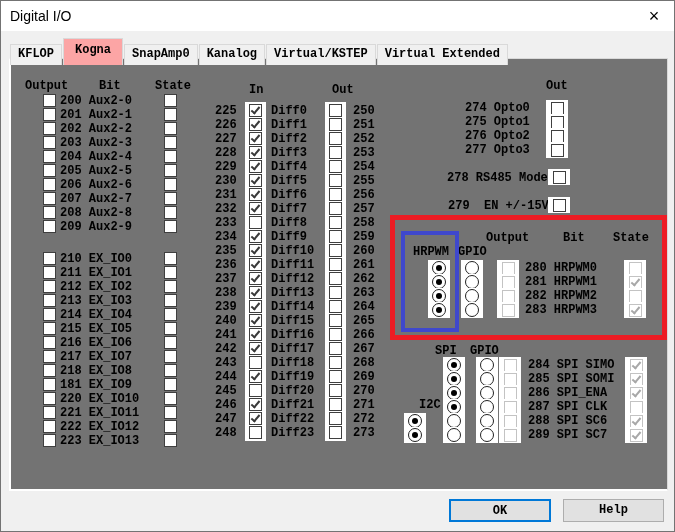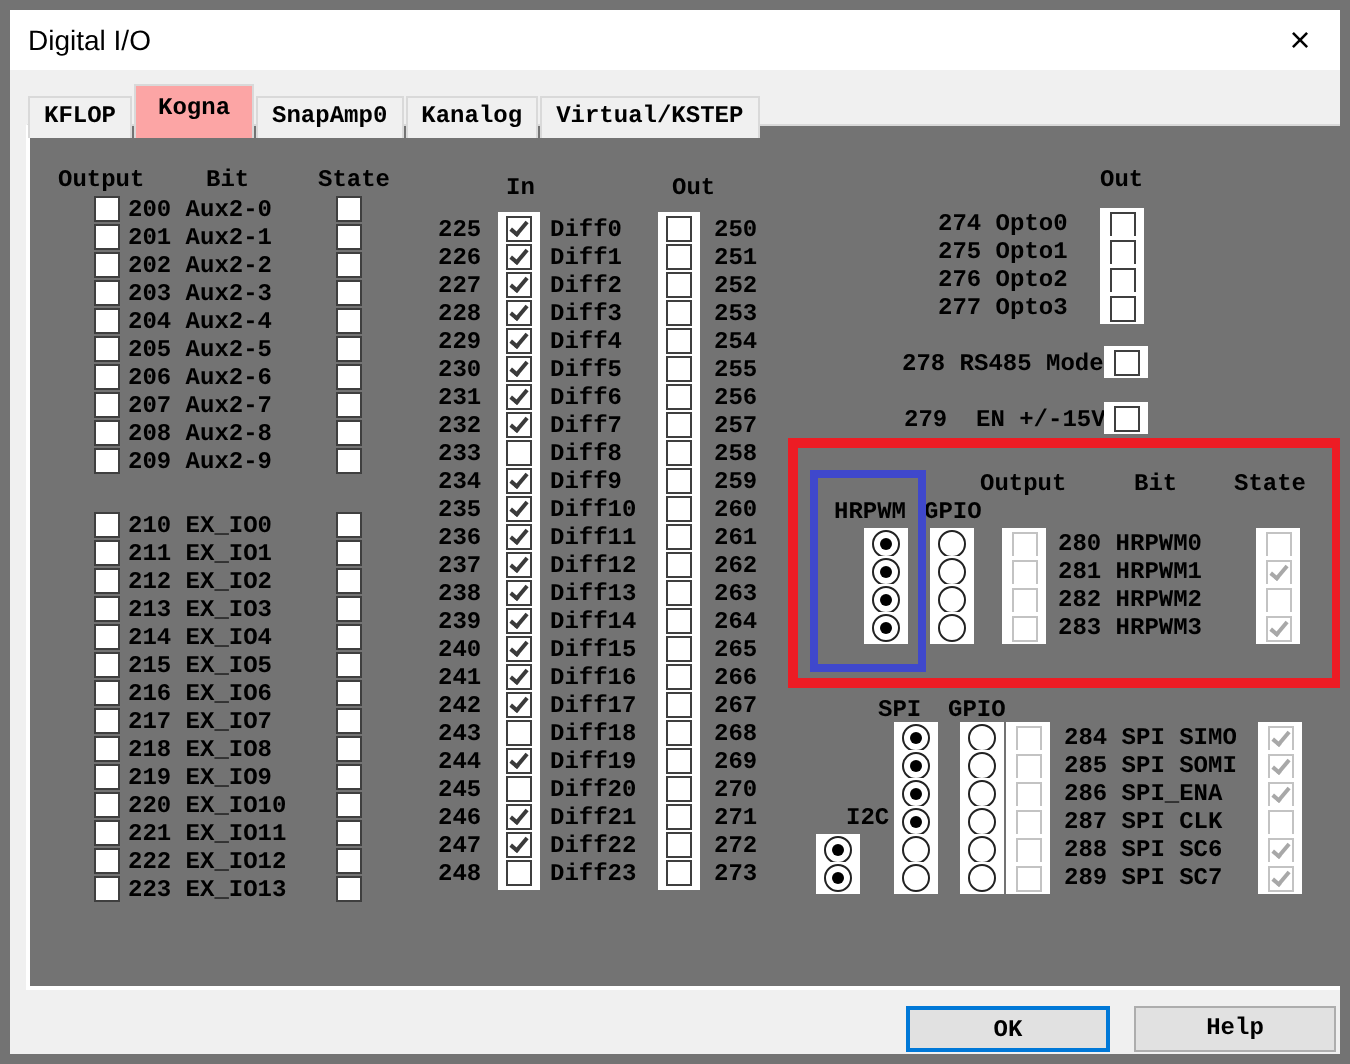--- a/index.html
+++ b/index.html
@@ -1,18 +1,18 @@
 <!DOCTYPE html>
 <html><head>
 <meta charset="utf-8">
 <style>
   html,body{margin:0;padding:0;background:#fff;}
   .window{position:relative;width:675px;height:532px;background:#f0f0f0;overflow:hidden;
     font-family:"Liberation Mono",monospace;font-weight:bold;font-size:12px;color:#000;
-    border:5px solid #737373;box-sizing:border-box;}
+    border:1px solid #737373;box-sizing:border-box;}
   .titlebar{position:absolute;left:0;top:0;right:0;height:30px;background:#ffffff;}
   .title{position:absolute;left:9px;top:7px;font-family:"Liberation Sans",sans-serif;font-weight:400;font-size:14px;}
   .close{position:absolute;right:8px;top:3px;width:24px;height:24px;text-align:center;line-height:24px;
     font-family:"Liberation Sans",sans-serif;font-weight:400;font-size:18px;cursor:default;}
   .tabbar{position:absolute;left:9px;top:37px;display:flex;align-items:flex-end;z-index:3;}
   .tab{height:20px;line-height:19px;padding:0 7px;background:#f0f0f0;border:1px solid #d9d9d9;border-bottom:none;margin-right:1px;white-space:pre;text-align:right;}
   .tab.active{height:26px;line-height:22px;background:#fca5a5;padding:0 11px;position:relative;z-index:4;}
   .page{position:absolute;left:8px;top:57px;width:659px;height:433px;background:#737373;box-sizing:border-box;
     border:1px solid #d9d9d9;border-left:2px solid #ffffff;border-bottom:2px solid #ffffff;}
   .t{position:absolute;white-space:pre;line-height:13px;height:13px;}
@@ -54,20 +54,21 @@
     <span class="title">Digital I/O</span>
     <span class="close">×</span>
   </div>
 
   <div class="tabbar">
     <div class="tab">KFLOP</div>
     <div class="tab active">Kogna</div>
     <div class="tab">SnapAmp0</div>
     <div class="tab">Kanalog</div>
     <div class="tab">Virtual/KSTEP</div>
+    <div class="tab">Virtual Extended</div>
   </div>
 
   <div class="page">
 
     <span class="t" style="left:14px;top:21px">Output</span>
     <span class="t" style="left:88px;top:21px">Bit</span>
     <span class="t" style="left:144px;top:21px">State</span>
     <div class="rows" id="aux-rows" style="left:32px;top:35px">
         <div class="row left-row">
     <span class="cb c1"></span>
@@ -161,21 +162,21 @@
     <span class="t txt">217 EX_IO7</span>
     <span class="cb c2"></span>
   </div>
         <div class="row left-row">
     <span class="cb c1"></span>
     <span class="t txt">218 EX_IO8</span>
     <span class="cb c2"></span>
   </div>
         <div class="row left-row">
     <span class="cb c1"></span>
-    <span class="t txt">219 EX_IO9</span>
+    <span class="t txt">181 EX_IO9</span>
     <span class="cb c2"></span>
   </div>
         <div class="row left-row">
     <span class="cb c1"></span>
     <span class="t txt">220 EX_IO10</span>
     <span class="cb c2"></span>
   </div>
         <div class="row left-row">
     <span class="cb c1"></span>
     <span class="t txt">221 EX_IO11</span>

